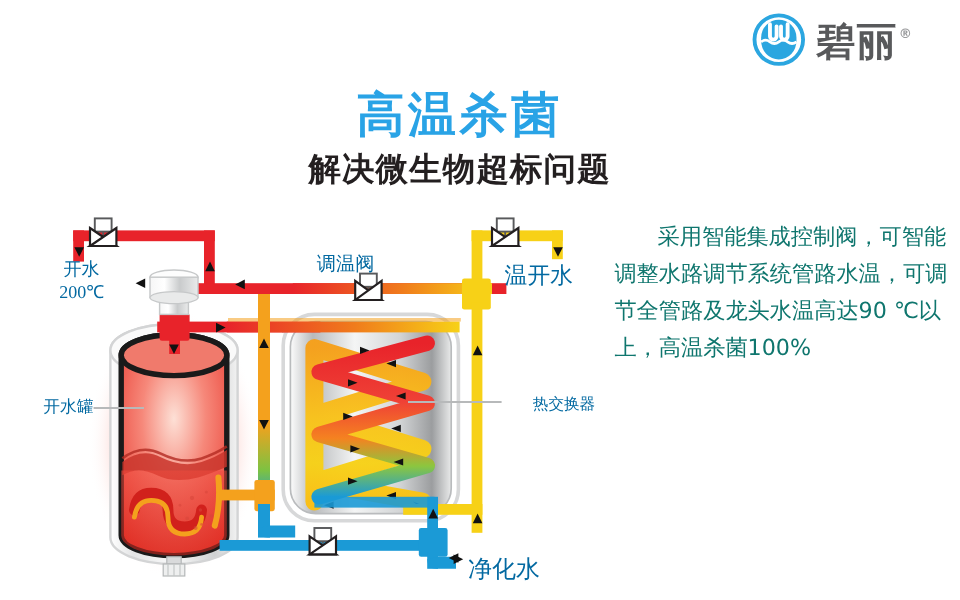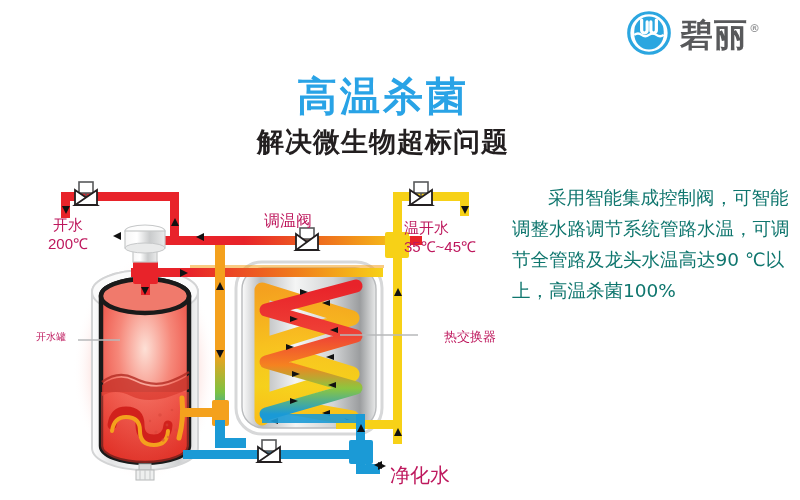--- a/index.html
+++ b/index.html
@@ -51,27 +51,27 @@
     font-size:18.5px;line-height:31px;color:#0f766e;
     text-indent:36px;text-align:left;letter-spacing:0px;
   }
 
   
   #diagram{position:absolute;left:0;top:0;width:800px;height:500px;}
 
   
   .lbl{
     position:absolute;
-    font-family:Liberation Sans, sans-serif;
-    color:#be185d;white-space:nowrap;line-height:1.25;
+    font-family:Liberation Serif, serif;
+    color:#0369a1;white-space:nowrap;line-height:1.25;
   }
   .lbl-kaishui{left:36px;top:216px;font-size:15px;text-align:center;width:64px;}
   .lbl-tiaowen{left:264px;top:211px;font-size:16px;}
-  .lbl-wenkai{left:404px;top:219px;font-size:15px;width:90px;}
-  .lbl-tank{left:36px;top:331px;font-size:10px;}
+  .lbl-wenkai{left:404px;top:219px;font-size:19px;text-align:center;width:90px;}
+  .lbl-tank{left:36px;top:331px;font-size:14px;}
   .lbl-hx{left:444px;top:329px;font-size:13px;}
   .lbl-pure{left:390px;top:463px;font-size:20px;}
 </style>
 </head>
 <body>
 
 <div id="stage">
 
   <div class="logo-wrap">
     <svg class="logo-mark" viewBox="0 0 100 100">
@@ -340,20 +340,19 @@
 
   <div class="lbl lbl-kaishui">
     <div>开水</div>
     <div>200℃</div>
   </div>
 
   <div class="lbl lbl-tiaowen">调温阀</div>
 
   <div class="lbl lbl-wenkai">
     <div>温开水</div>
-    <div>35℃~45℃</div>
   </div>
 
   <div class="lbl lbl-tank">开水罐</div>
   <div class="lbl lbl-hx">热交换器</div>
   <div class="lbl lbl-pure">净化水</div>
 
 </div>
 
 </body></html>

